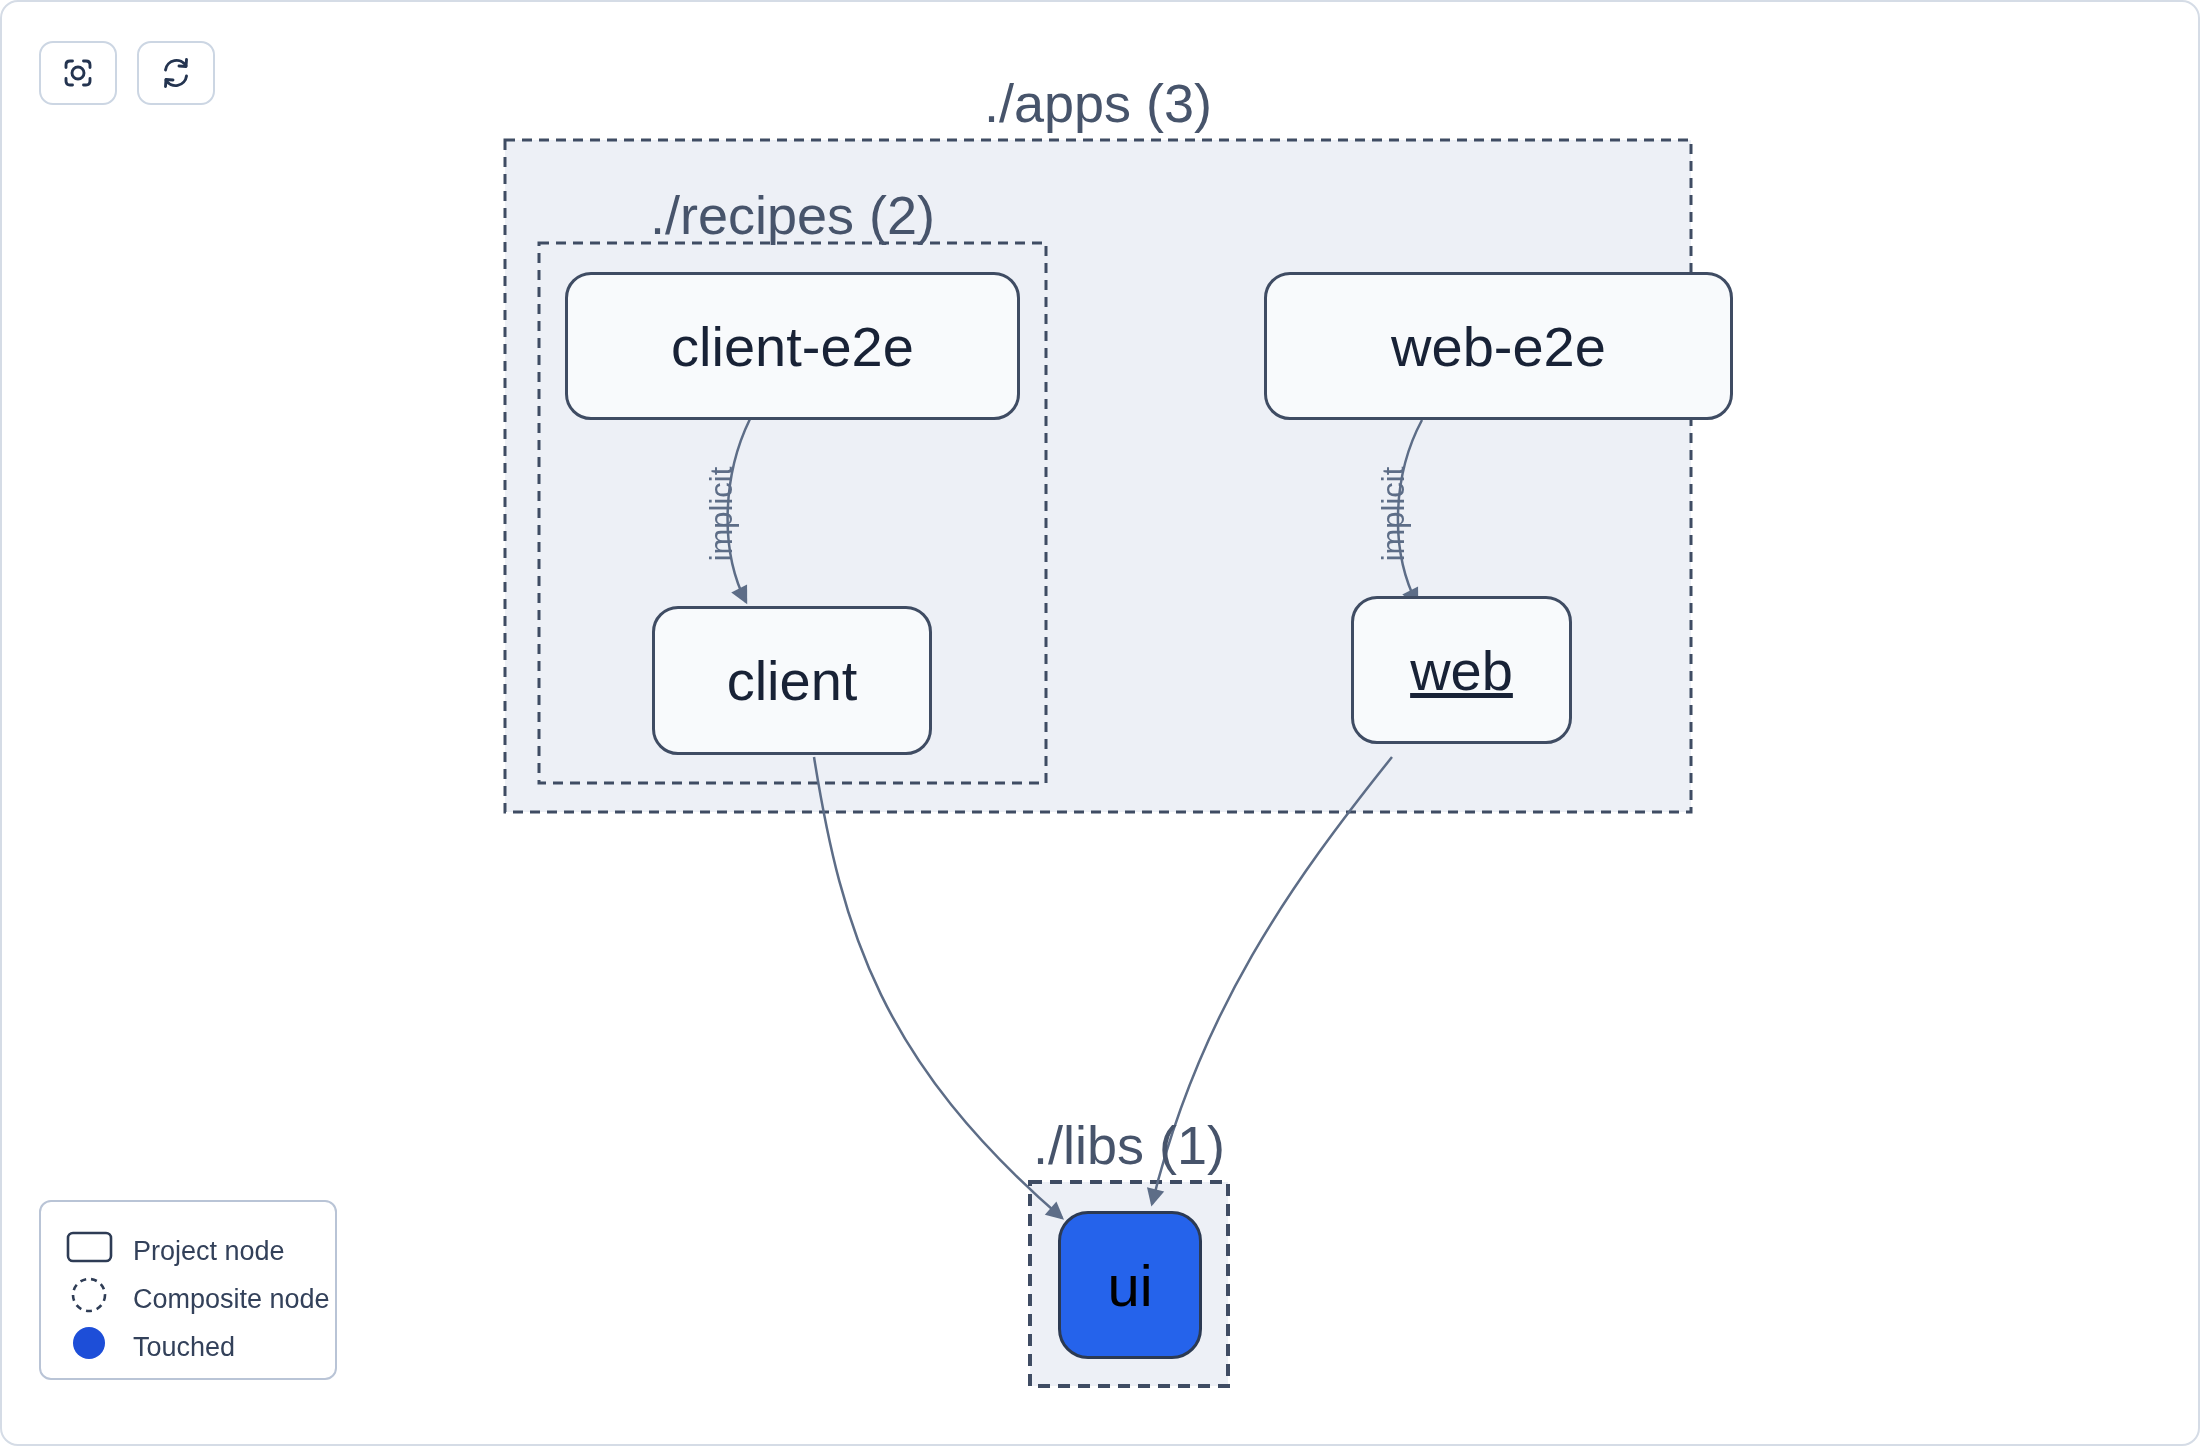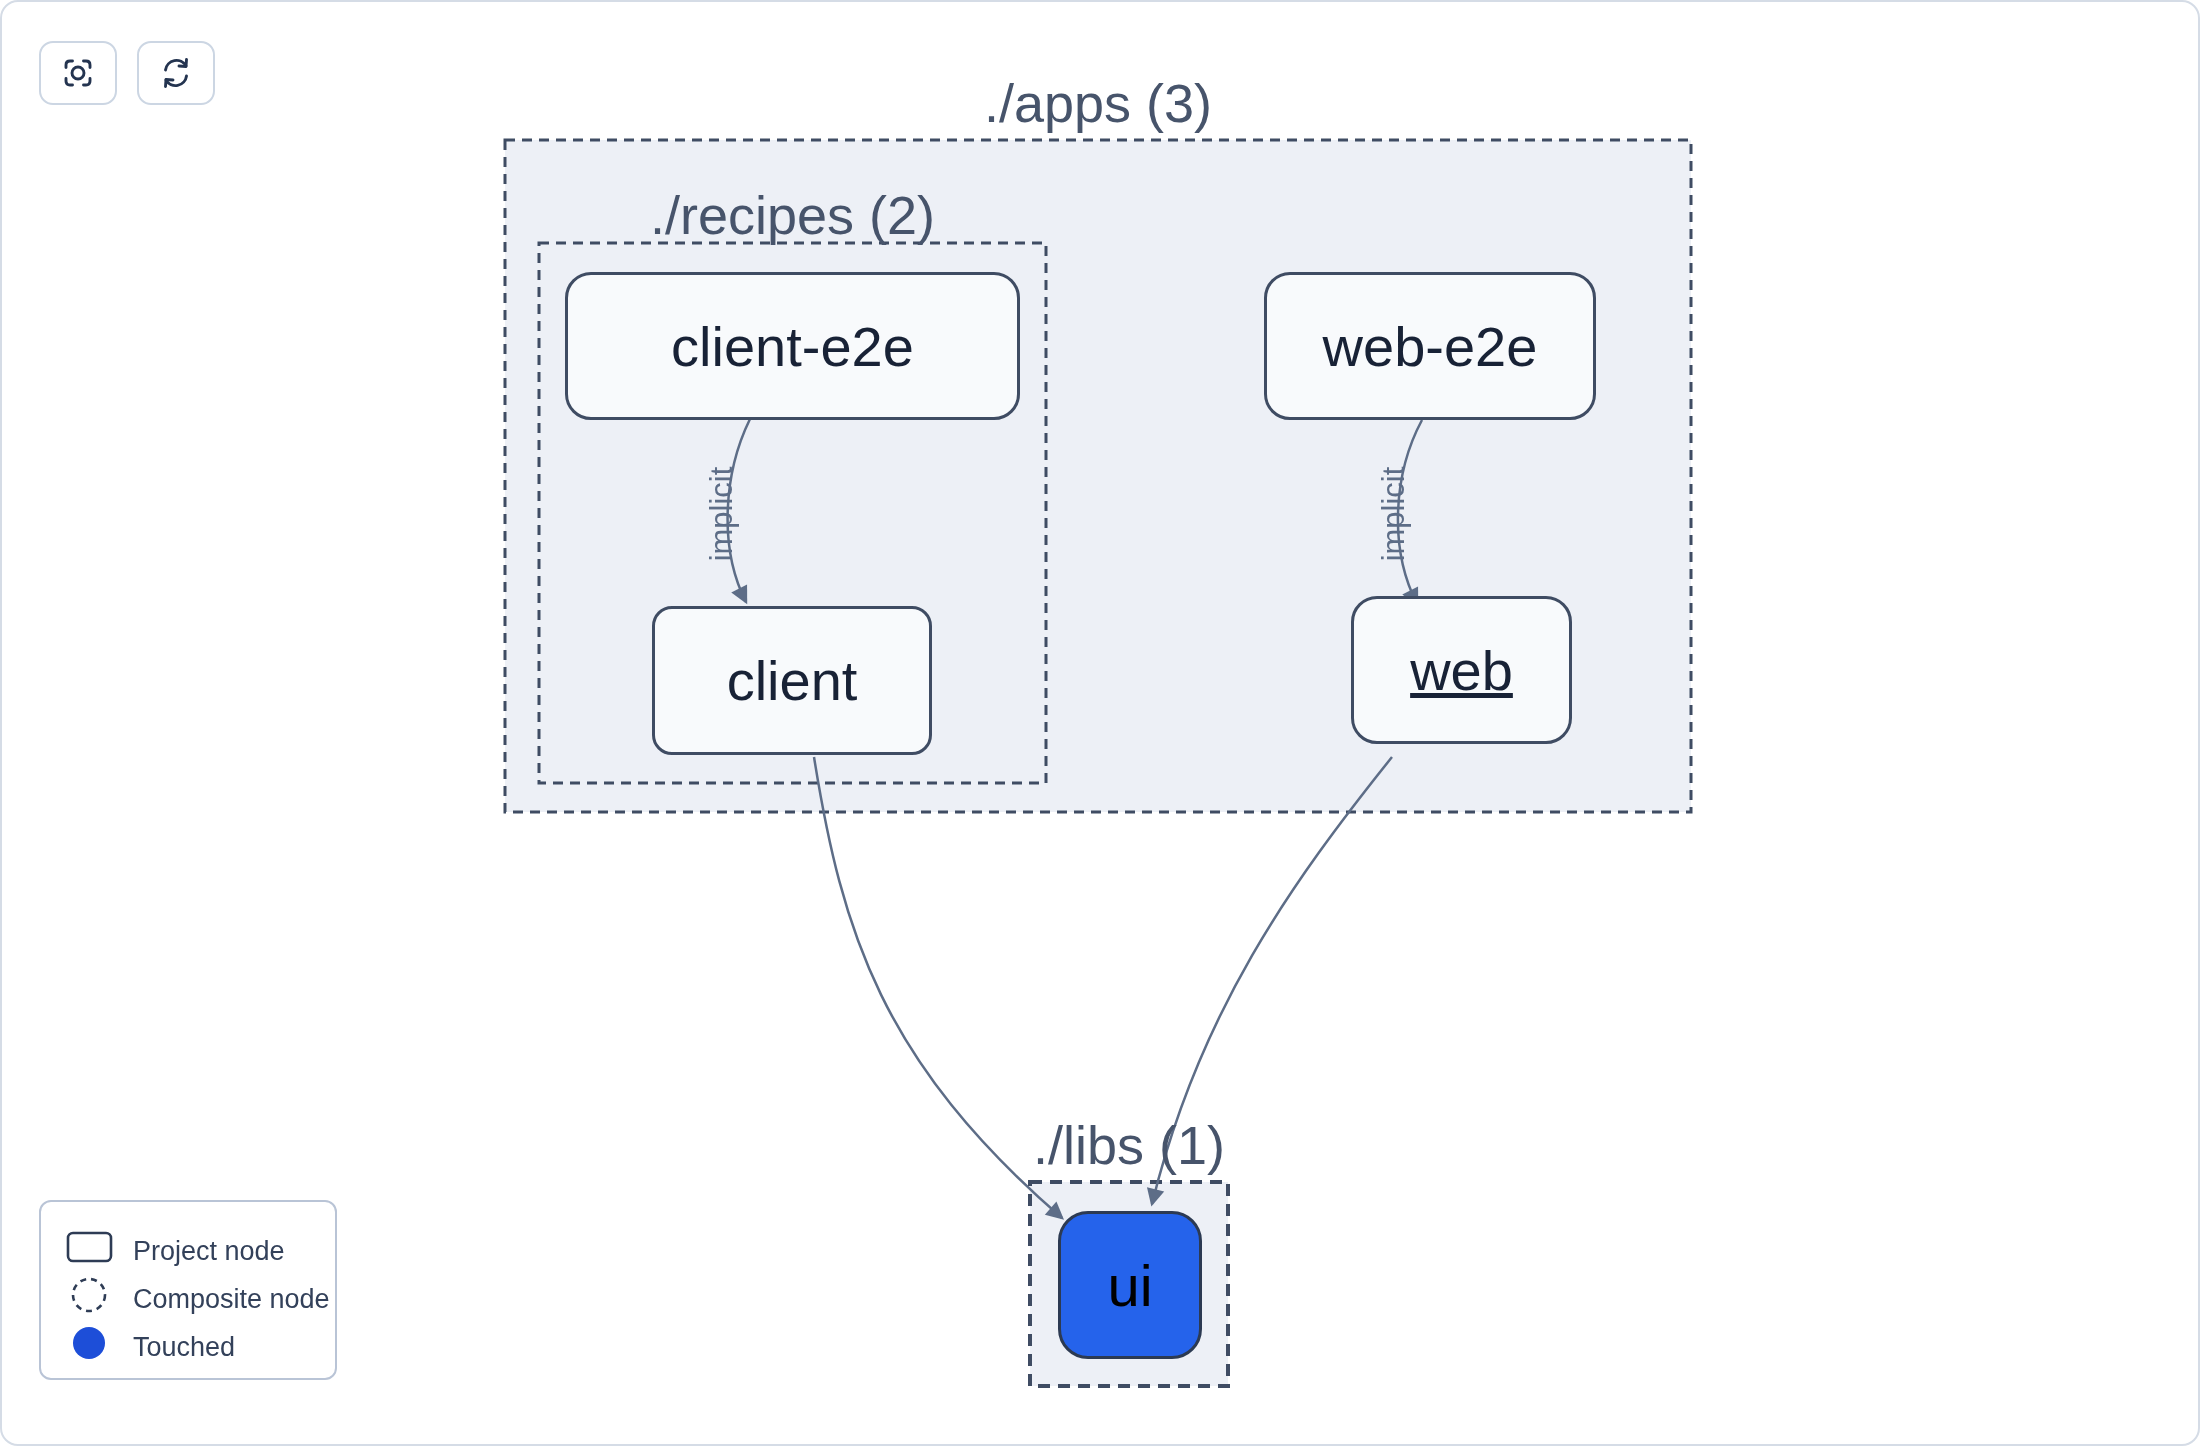--- a/index.html
+++ b/index.html
@@ -108,22 +108,22 @@
 
     <text transform="translate(730 512) rotate(-90)" text-anchor="middle" font-size="31" fill="#5d6d87">implicit</text>
     <text transform="translate(1402 512) rotate(-90)" text-anchor="middle" font-size="31" fill="#5d6d87">implicit</text>
   </svg>
 
   <div class="group-title" style="left:503px;width:1186px;top:64px;">./apps (3)</div>
   <div class="group-title" style="left:537px;width:507px;top:168px;margin-top:8px;">./recipes (2)</div>
   <div class="group-title" style="left:1028px;width:198px;top:1106px;">./libs (1)</div>
 
   <div class="node" style="left:563px;top:270px;width:455px;height:148px;">client-e2e</div>
-  <div class="node" style="left:1262px;top:270px;width:332px;height:148px;">web-e2e</div>
-  <div class="node" style="left:650px;top:604px;width:280px;height:149px;border-radius:20px;">client</div>
+  <div class="node" style="left:1262px;top:270px;width:469px;height:148px;">web-e2e</div>
+  <div class="node" style="left:650px;top:604px;width:280px;height:149px;">client</div>
   <div class="node" style="left:1349px;top:594px;width:221px;height:148px;text-decoration:underline;">web</div>
   <div class="node touched" style="left:1056px;top:1209px;width:144px;height:148px;">ui</div>
 
   <div class="legend">
     <div class="legend-row">
       <span class="legend-icon">
         <svg width="48" height="40" viewBox="0 0 48 40">
           <rect x="3" y="6" width="43" height="28" rx="5" fill="none" stroke="#2e3c55" stroke-width="2.6"></rect>
         </svg>
       </span>

